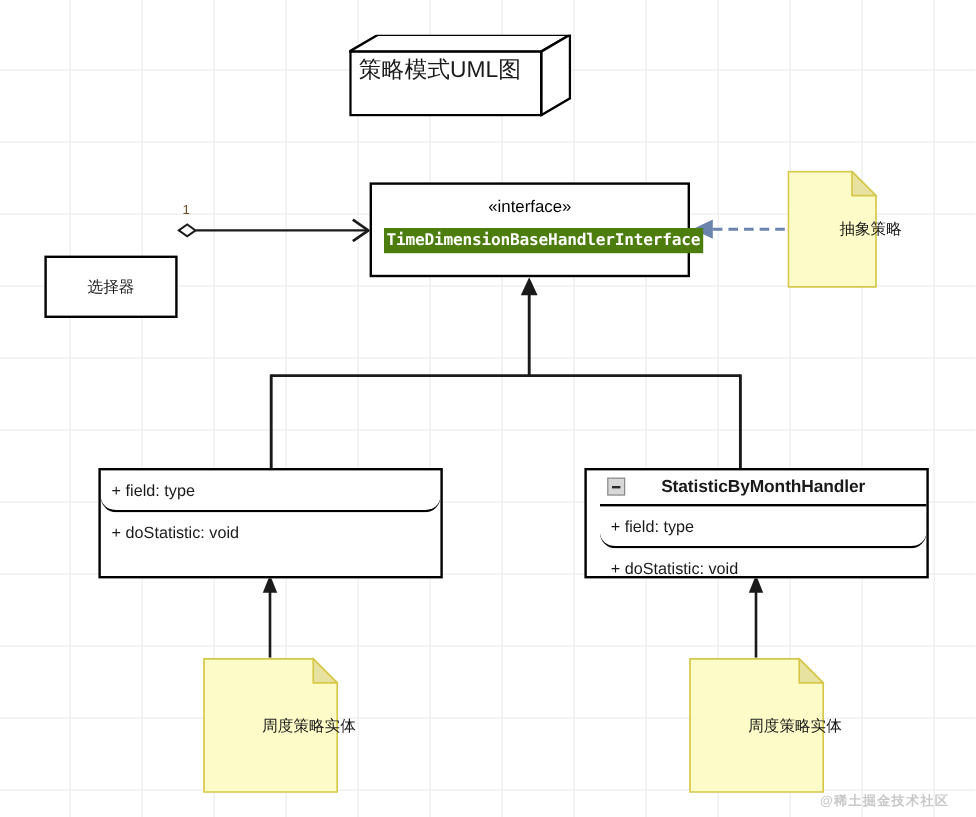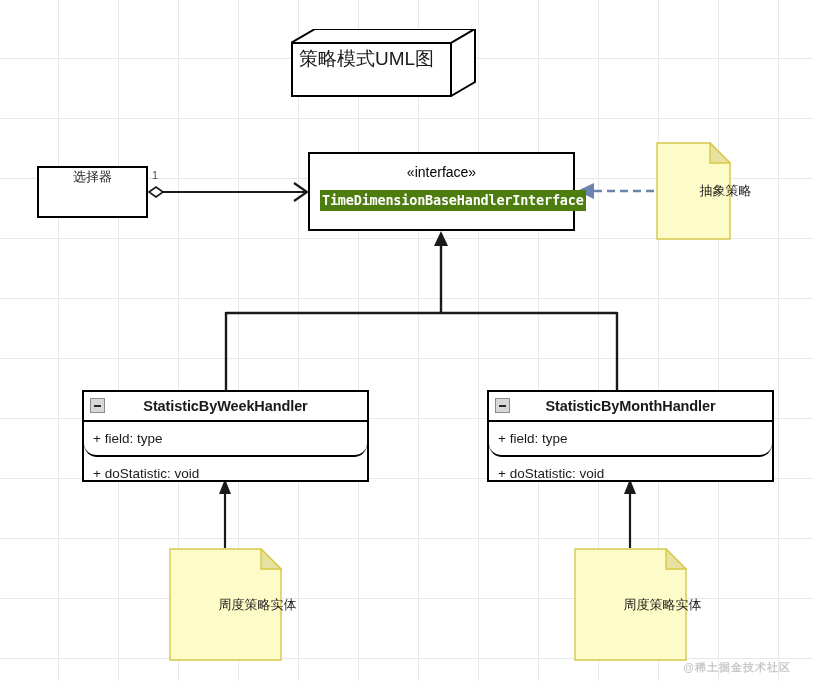--- a/index.html
+++ b/index.html
@@ -28,22 +28,22 @@
   #title-box svg { position: absolute; left: 0; top: 0; }
   #title-box .title-text {
     position: absolute; left: 8px; top: 22px; width: 150px;
     font-size: 19px; color: #1a1a1a; line-height: 16px;
   }
 
   
   .plainbox {
     border: 2px solid #000;
     background: #ffffff;
-    display: flex; justify-content: center;
-    font-size: 13px; color: #1a1a1a;
+    display: flex; align-items: center; justify-content: center;
+    font-size: 13px; color: #1a1a1a; margin-top: 47px;
   }
 
   #selector-box { left: 37px; top: 166px; width: 111px; height: 52px; }
 
   
   #interface-box {
     left: 308px; top: 152px; width: 267px; height: 79px;
     border: 2px solid #000; background: #ffffff;
   }
   #interface-box .stereo {
@@ -76,21 +76,21 @@
   .umlclass .collapse i {
     display: block; width: 7px; height: 2px; background: #2b2b2b;
   }
   .umlclass .row {
     height: 33px; display: flex; align-items: center;
     padding-left: 9px; font-size: 13.5px; color: #1a1a1a; border-radius: 13px;
   }
   .umlclass .row.div { border-bottom: 2px solid #000; }
 
   #week-class  { left: 82px;  top: 390px; width: 287px; height: 92px; }
-  #month-class { left: 487px; top: 390px; width: 287px; height: 92px; }
+  #month-class { left: 487px; top: 390px; width: 287px; height: 92px; padding-left: 11px; }
 
   
   .note { position: absolute; }
   .note .note-label {
     position: absolute; left: 0; top: 0; width: 100%; height: 100%;
     display: flex; align-items: center; justify-content: center;
     font-size: 13px; color: #1a1a1a; margin-left: 32px;
   }
   #note-abstract { left: 656px; top: 142px; width: 75px;  height: 98px; }
   #note-week     { left: 169px; top: 548px; width: 113px; height: 113px; }
@@ -161,26 +161,20 @@
     <span>选择器</span>
   </div>
   <span class="edge-label" id="mult-one">1</span>
 
   <div class="node" id="interface-box">
     <div class="stereo">«interface»</div>
     <div class="ifname">TimeDimensionBaseHandlerInterface</div>
   </div>
 
   <div class="node umlclass" id="week-class">
-    <div class="hdr">
-      <span class="collapse">
-          <i></i>
-        </span>
-      <span class="cname">StatisticByWeekHandler</span>
-    </div>
     <div class="row div">+ field: type</div>
     <div class="row">+ doStatistic: void</div>
   </div>
 
   <div class="node umlclass" id="month-class">
     <div class="hdr">
       <span class="collapse">
           <i></i>
         </span>
       <span class="cname">StatisticByMonthHandler</span>

